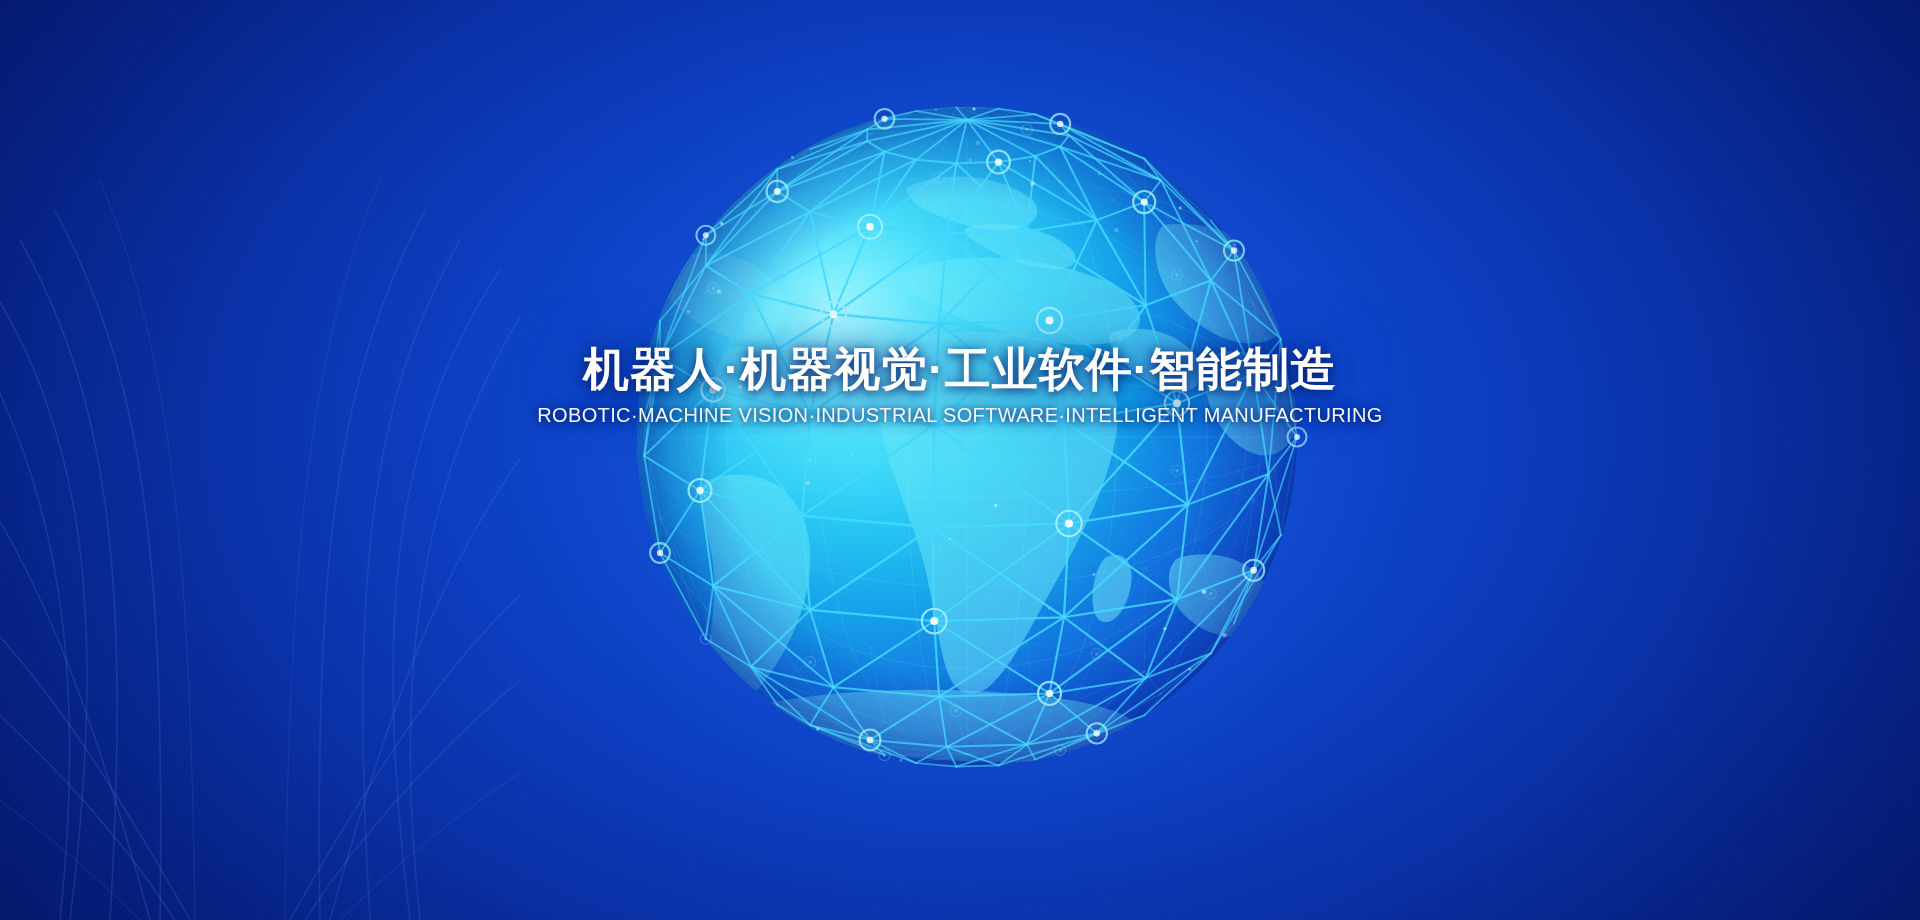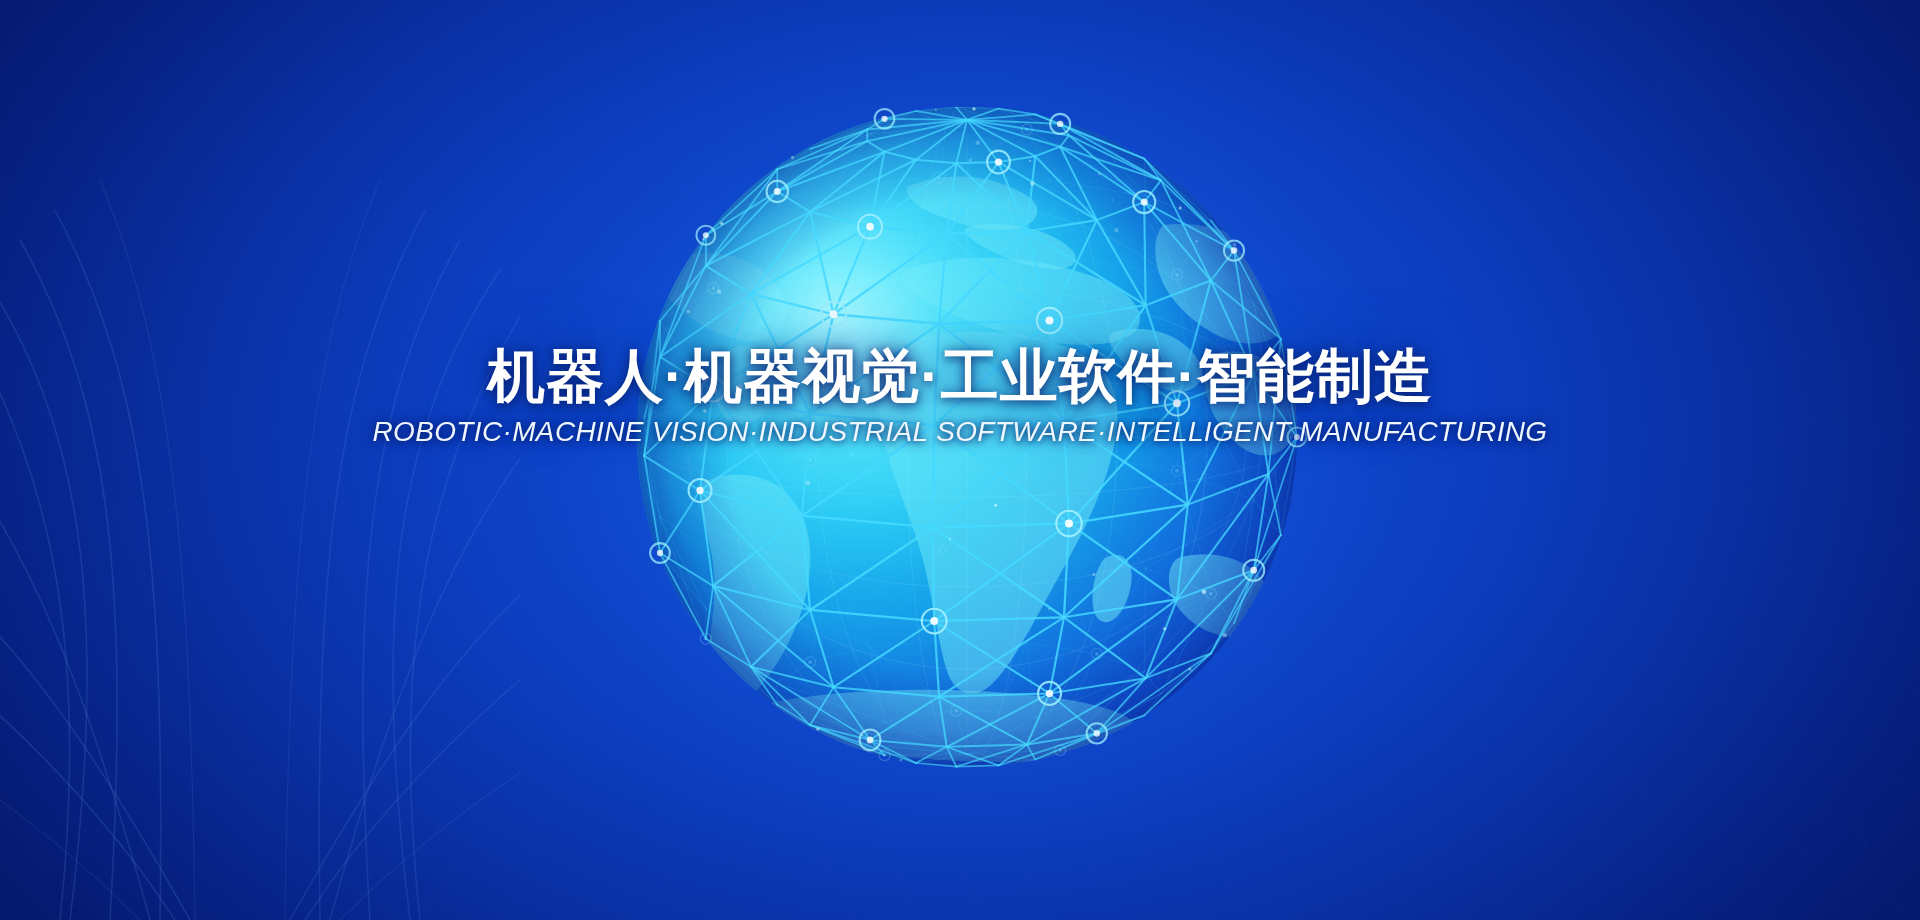--- a/index.html
+++ b/index.html
@@ -82,42 +82,41 @@
   #headline-block {
     position: absolute;
     left: 0;
     top: 344px;
     width: 1920px;
     text-align: center;
   }
   #main-title {
     margin: 0;
     color: #ffffff;
-    font-size: 58px;
+    font-size: 46px;
     font-weight: bold;
     letter-spacing: 1px;
     line-height: 1.12;
     text-shadow:
       0 0 22px rgba(10,40,130,0.75),
       0 2px 10px rgba(5,25,95,0.85),
       0 0 60px rgba(12,60,170,0.55);
     white-space: nowrap;
   }
   #sub-title {
     margin: 8px 0 0 0;
     color: #eef6ff;
-    font-size: 28px;
+    font-size: 20px;
     font-weight: 400;
     letter-spacing: 0.35px;
     line-height: 1.1;
     text-shadow:
       0 0 14px rgba(8,35,120,0.8),
       0 1px 6px rgba(5,25,95,0.9);
     white-space: nowrap;
-    font-style: italic;
   }
 </style>
 </head>
 <body>
 
 <div id="stage">
 
   <div class="bg-base"></div>
   <div class="bg-texture"></div>
 

